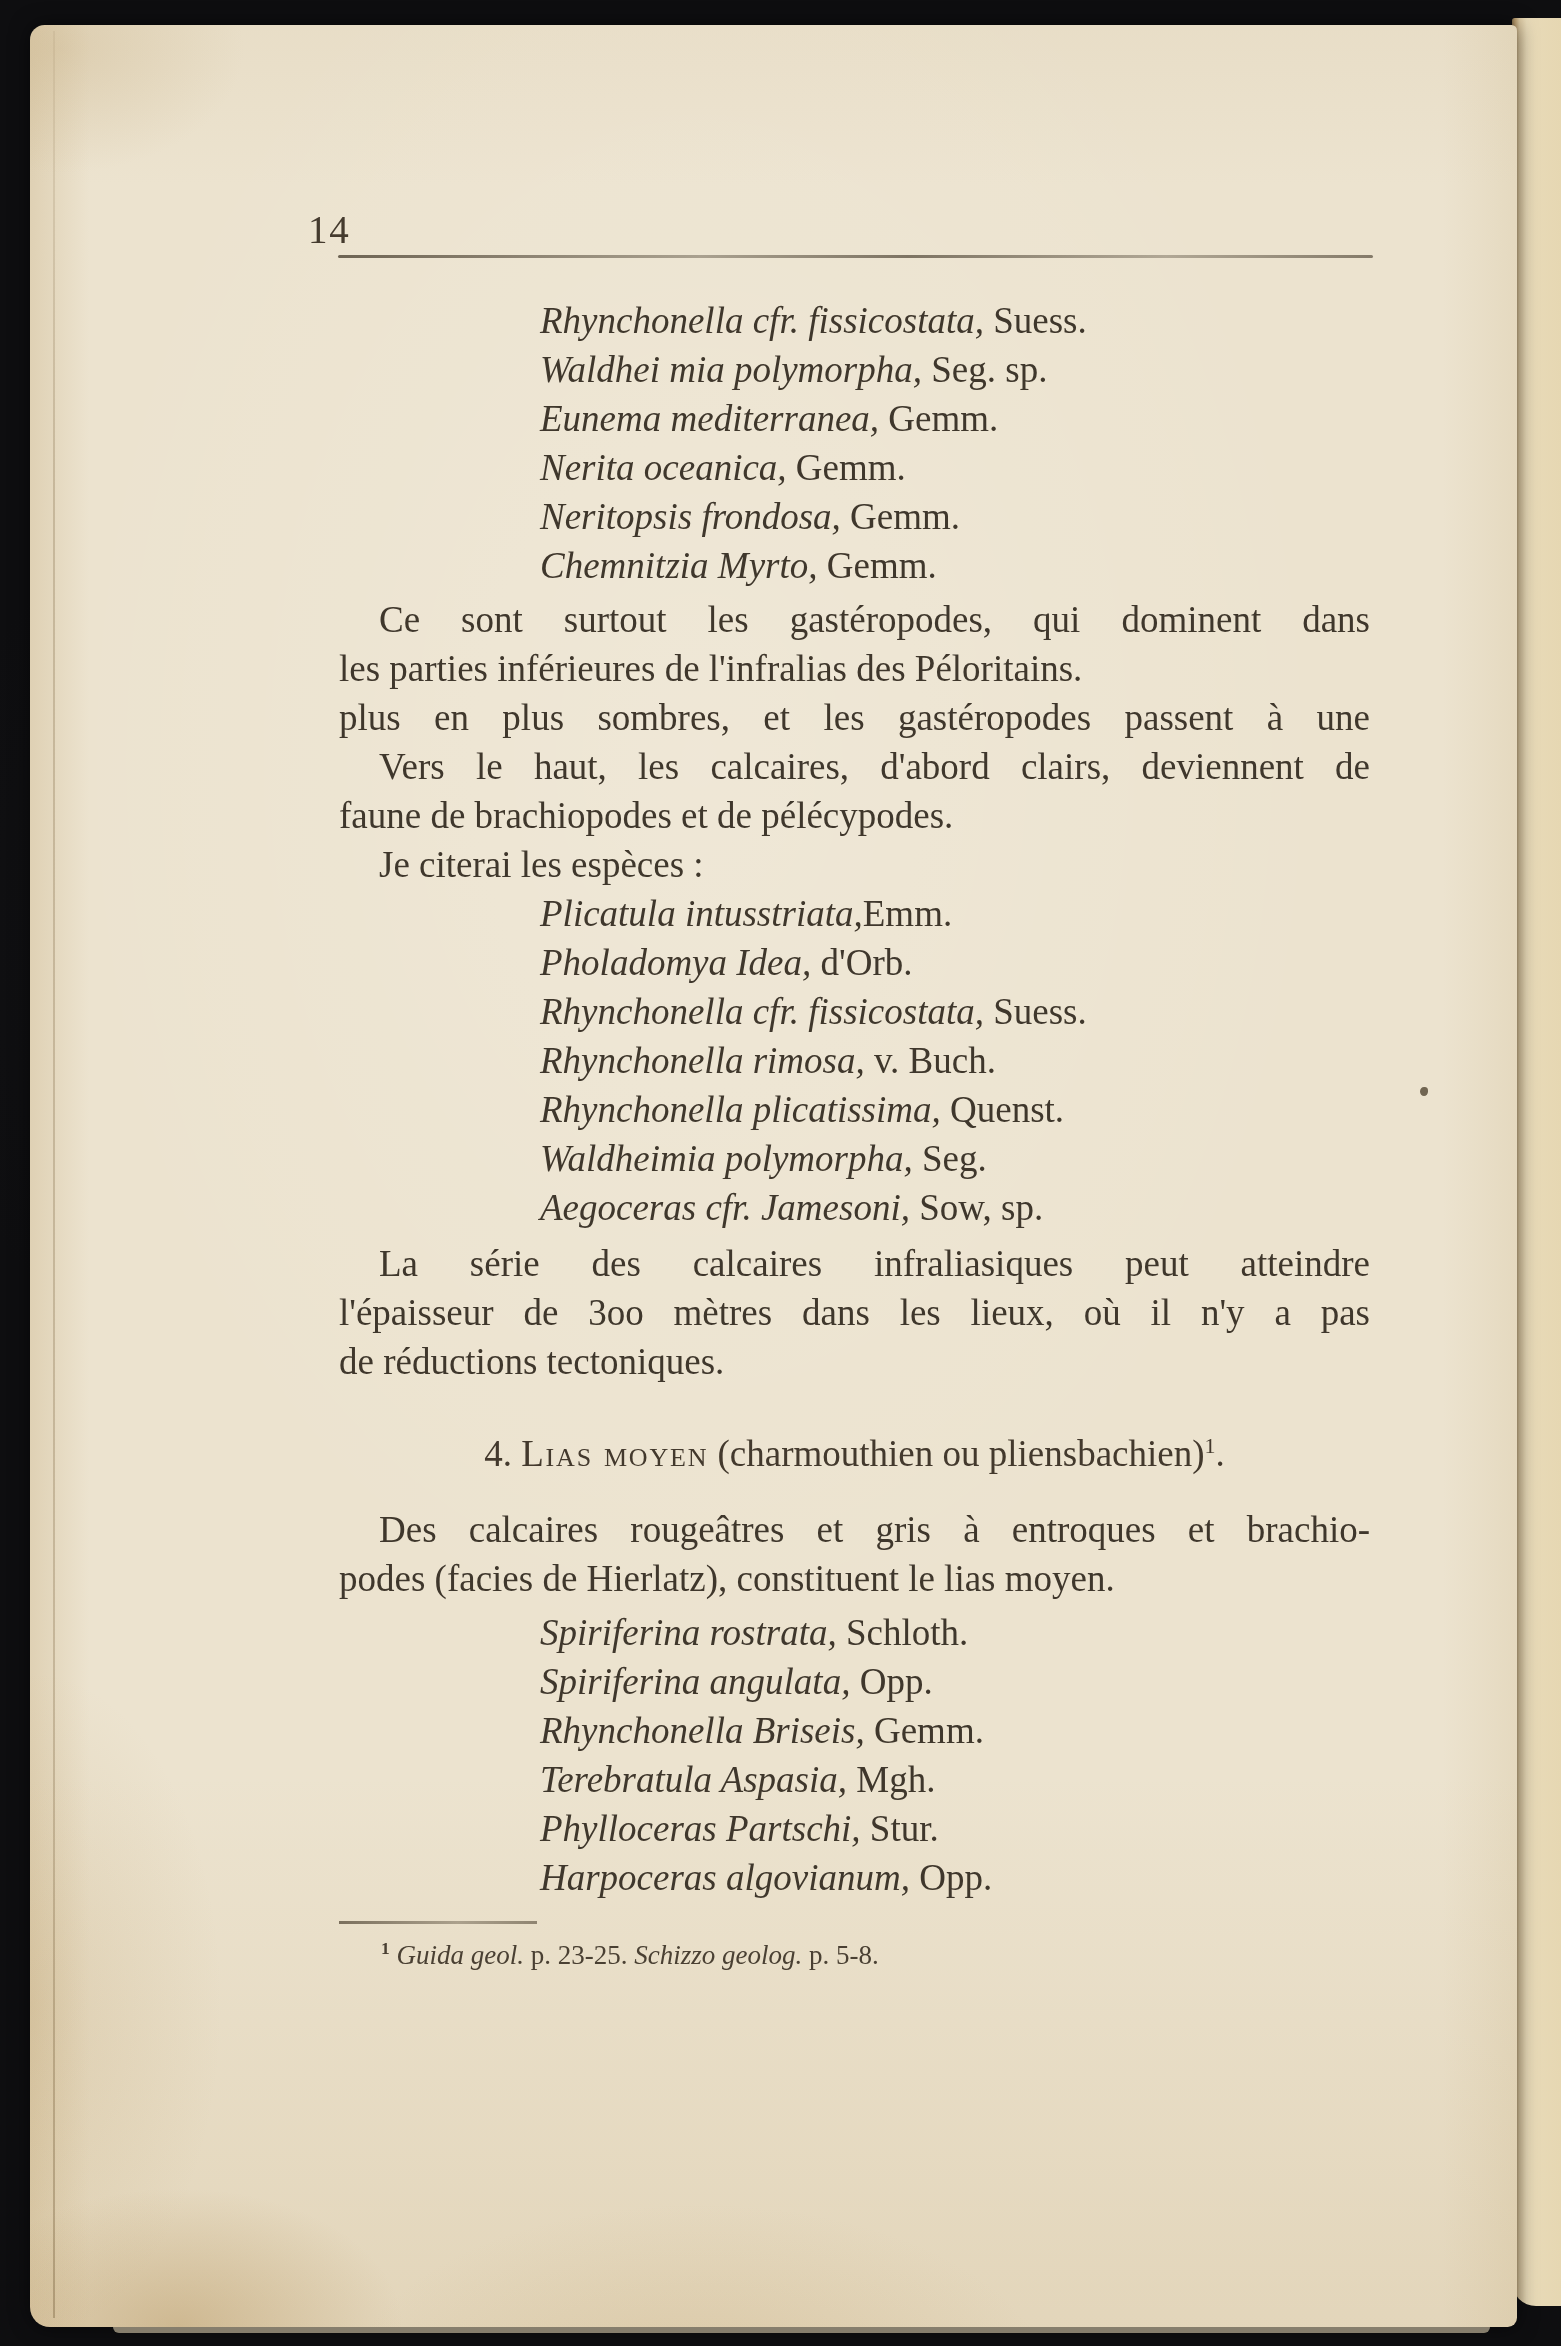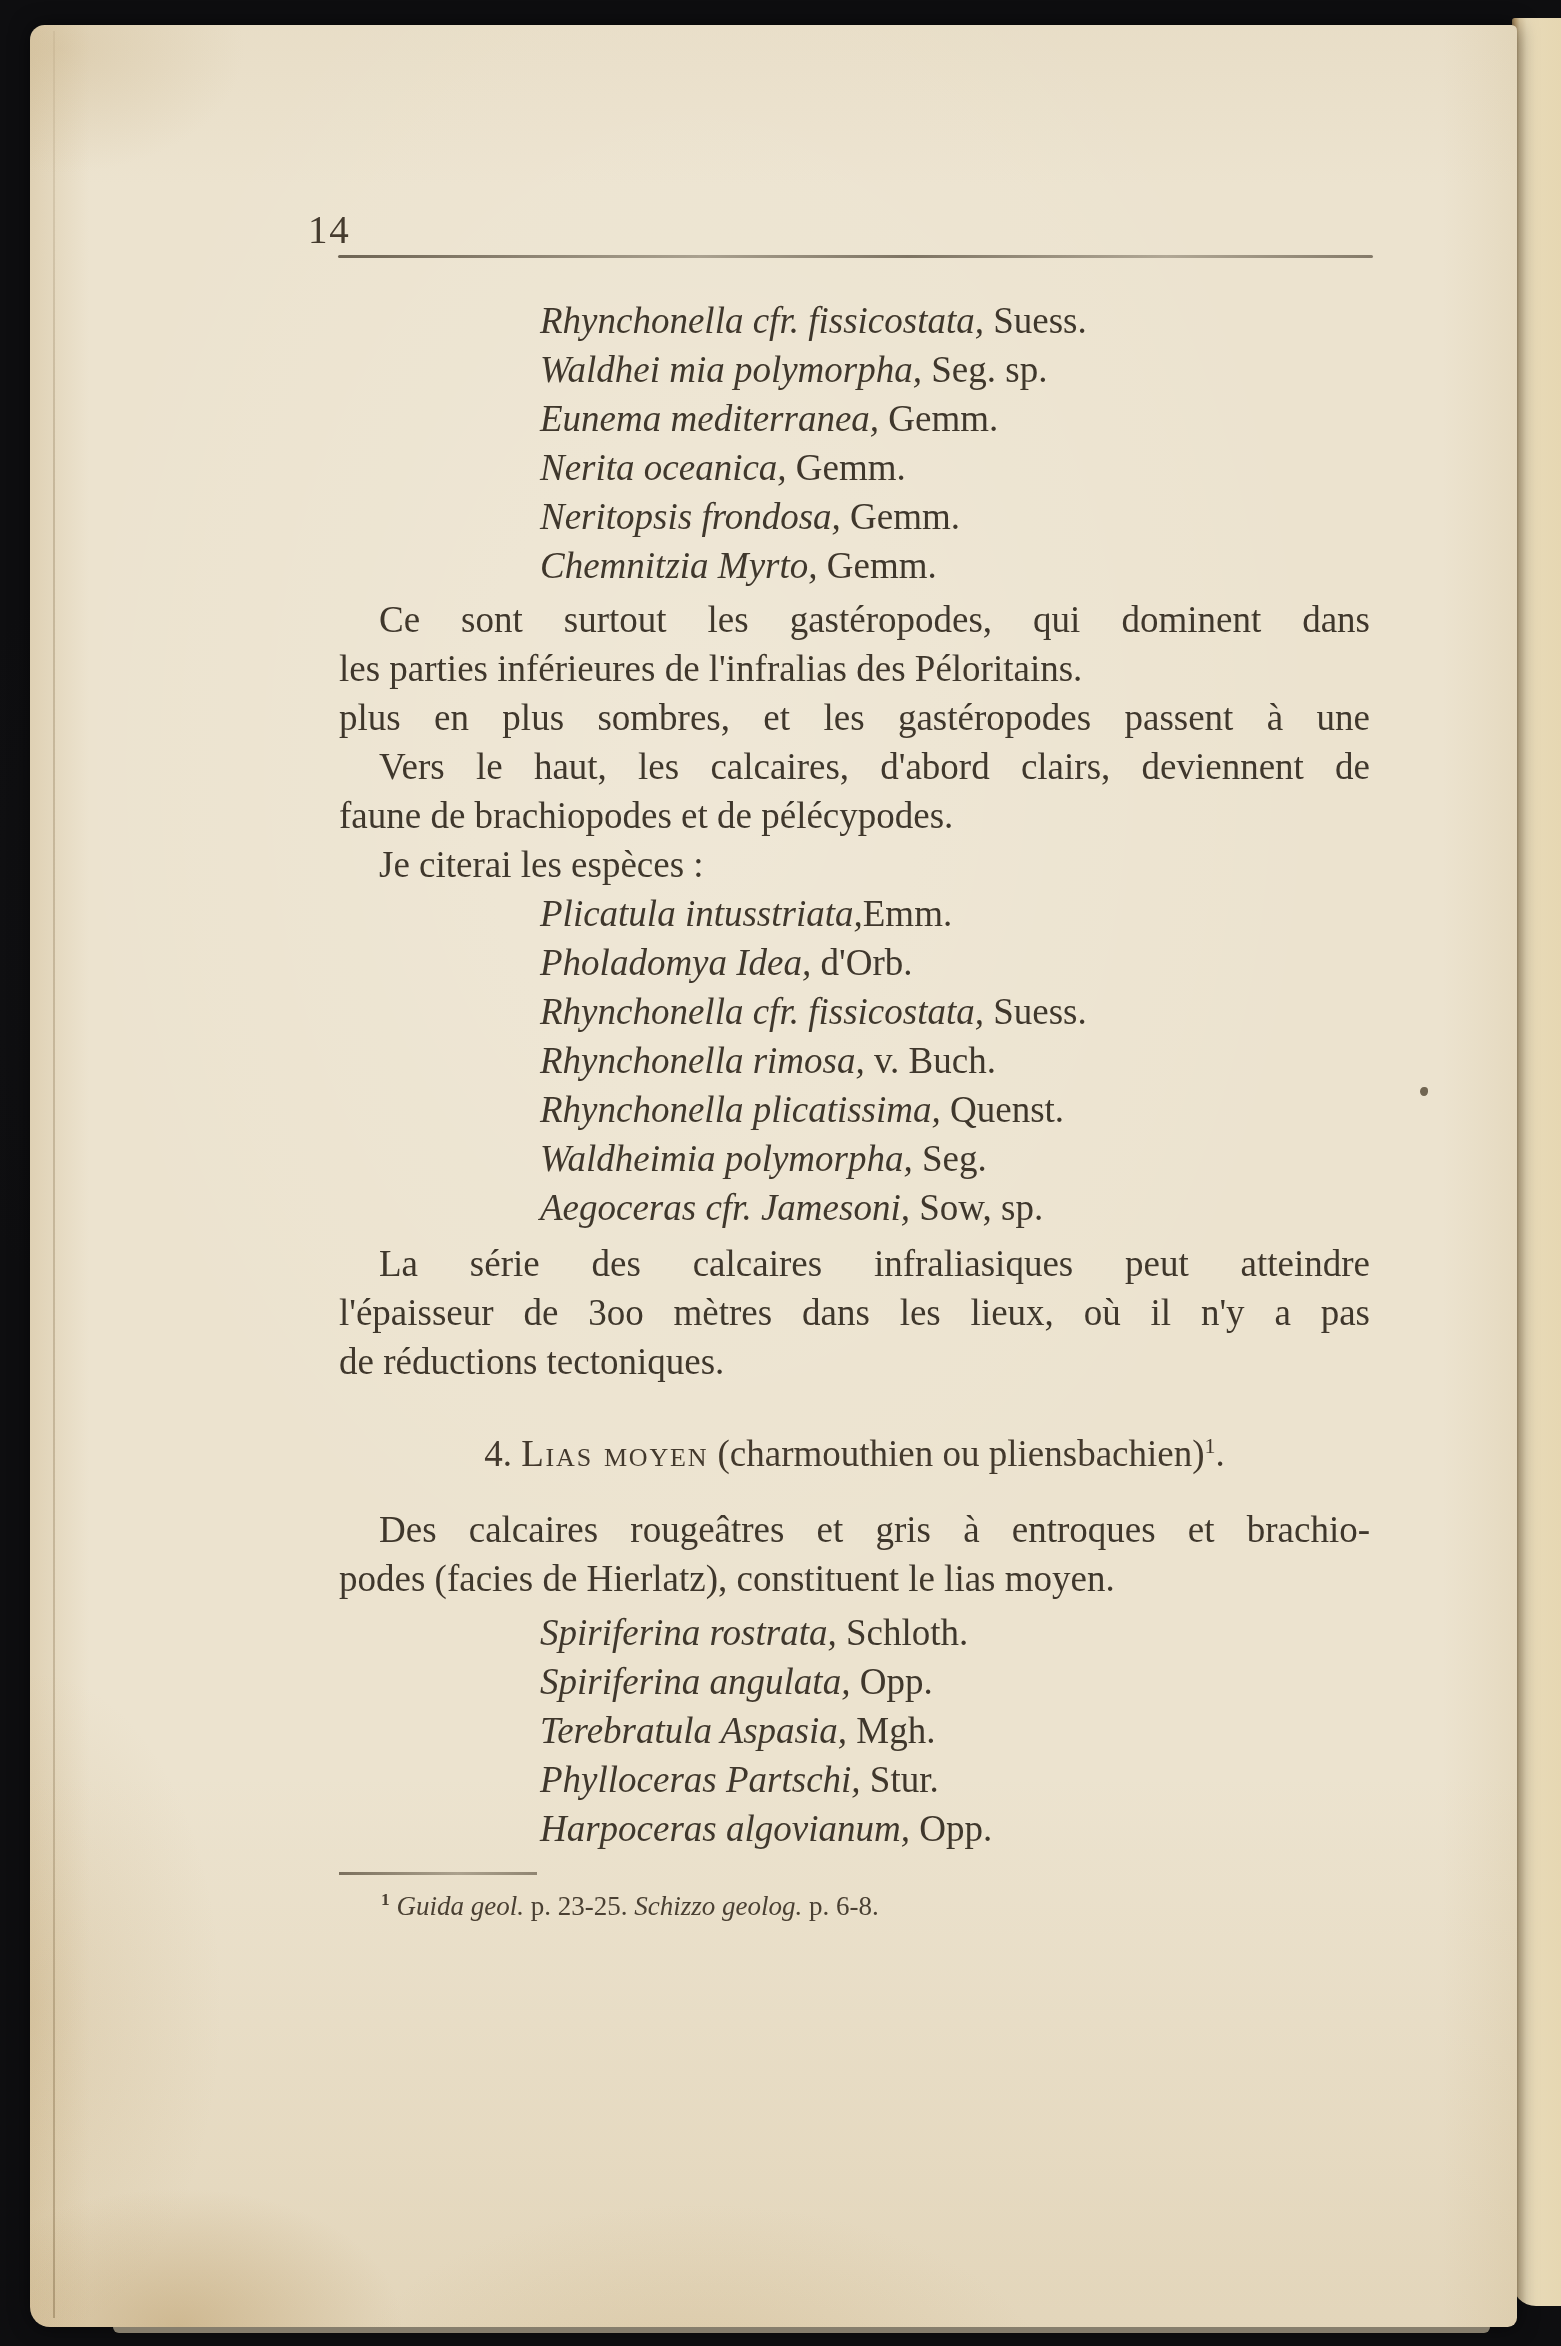--- a/index.html
+++ b/index.html
@@ -144,24 +144,25 @@
     <div class="heading"><span>4.</span> <span class="sc">Lias moyen</span> <span>(charmouthien ou pliensbachien)</span><sup>1</sup><span>.</span></div>
 
     <div class="para m-p4">
       <div class="line j ind">Des calcaires rougeâtres et gris à entroques et brachio-</div>
       <div class="line nat">podes (facies de Hierlatz), constituent le lias moyen.</div>
     </div>
 
     <div class="species-group m-l3">
       <div class="sline"><span class="it">Spiriferina rostrata,</span> <span>Schloth.</span></div>
       <div class="sline"><span class="it">Spiriferina angulata,</span> <span>Opp.</span></div>
+      <div class="sline"><span class="it">Rhynchonella Briseis,</span> <span>Gemm.</span></div>
       <div class="sline"><span class="it">Terebratula Aspasia,</span> <span>Mgh.</span></div>
       <div class="sline"><span class="it">Phylloceras Partschi,</span> <span>Stur.</span></div>
       <div class="sline"><span class="it">Harpoceras algovianum,</span> <span>Opp.</span></div>
     </div>
 
     <div class="fnrule"></div>
 
-    <div class="footnote"><sup>1</sup> <span class="it">Guida geol.</span><span> p. 23-25. </span><span class="it">Schizzo geolog.</span><span> p. 6-8.</span></div>
+    <div class="footnote"><sup>1</sup> <span class="it">Guida geol.</span><span> p. 23-25. </span><span class="it">Schizzo geolog.</span><span> p. 5-8.</span></div>
 
   </div>
 </div>
 
 
 </body></html>

